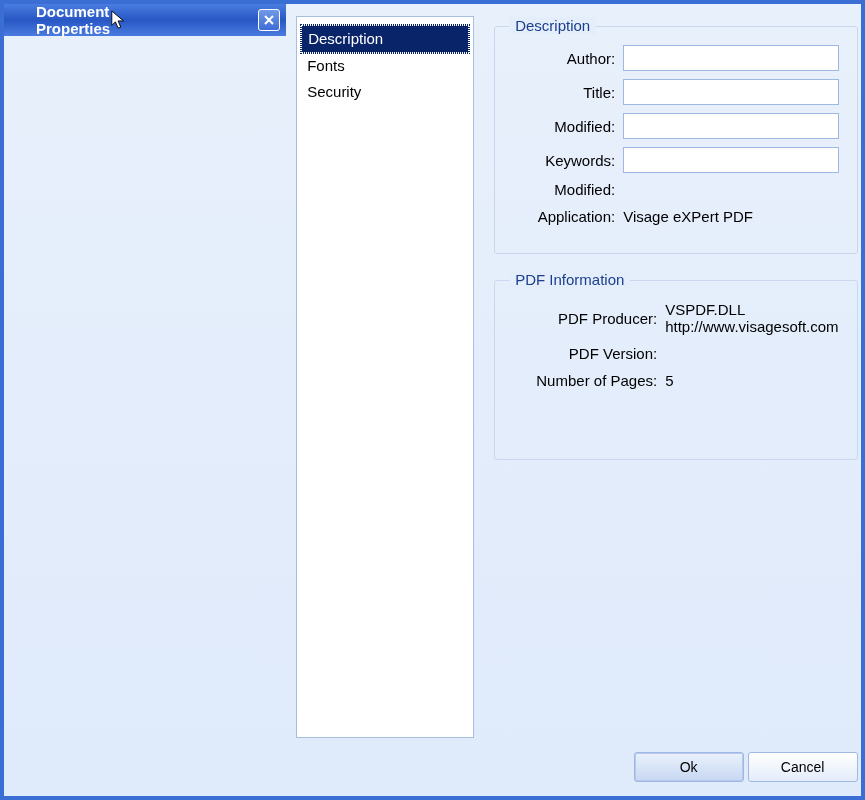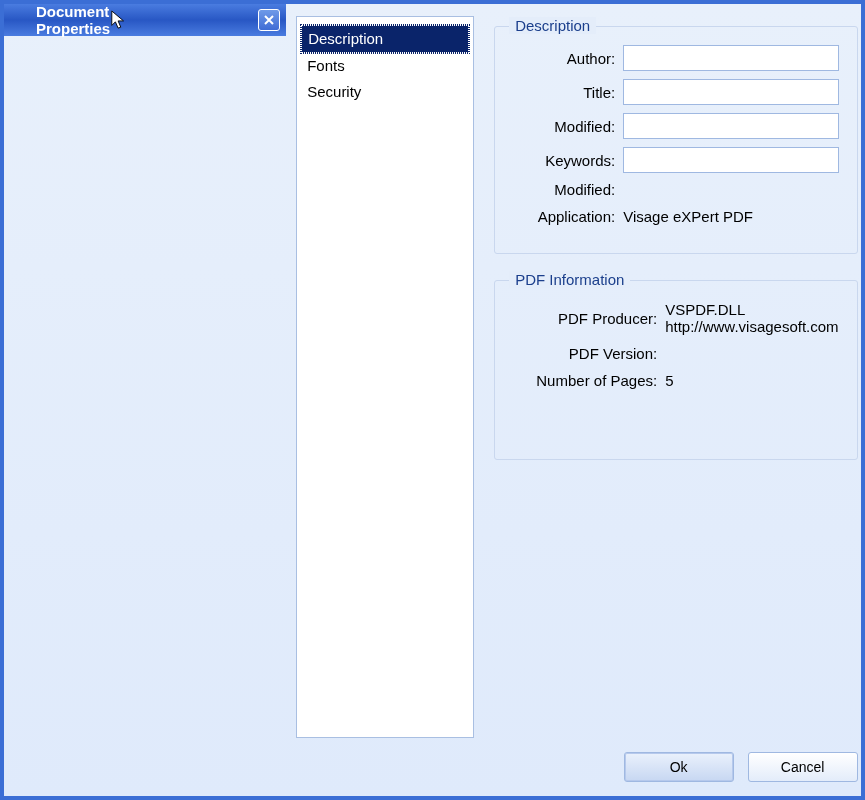--- a/index.html
+++ b/index.html
@@ -137,21 +137,21 @@
   }
   .info-grid .form-label {
     width: 152px;
   }
   .group2 {
     min-height: 180px;
   }
   .button-row {
     display: flex;
     justify-content: flex-end;
-    gap: 14px;
+    gap: 4px;
     padding-top: 14px;
   }
   .btn {
     width: 110px;
     height: 30px;
     border: 1px solid #9fb8e1;
     border-radius: 3px;
     background: linear-gradient(to bottom, #ffffff 0%, #e3ecfa 100%);
     font-family: inherit;
     font-size: 14px;

